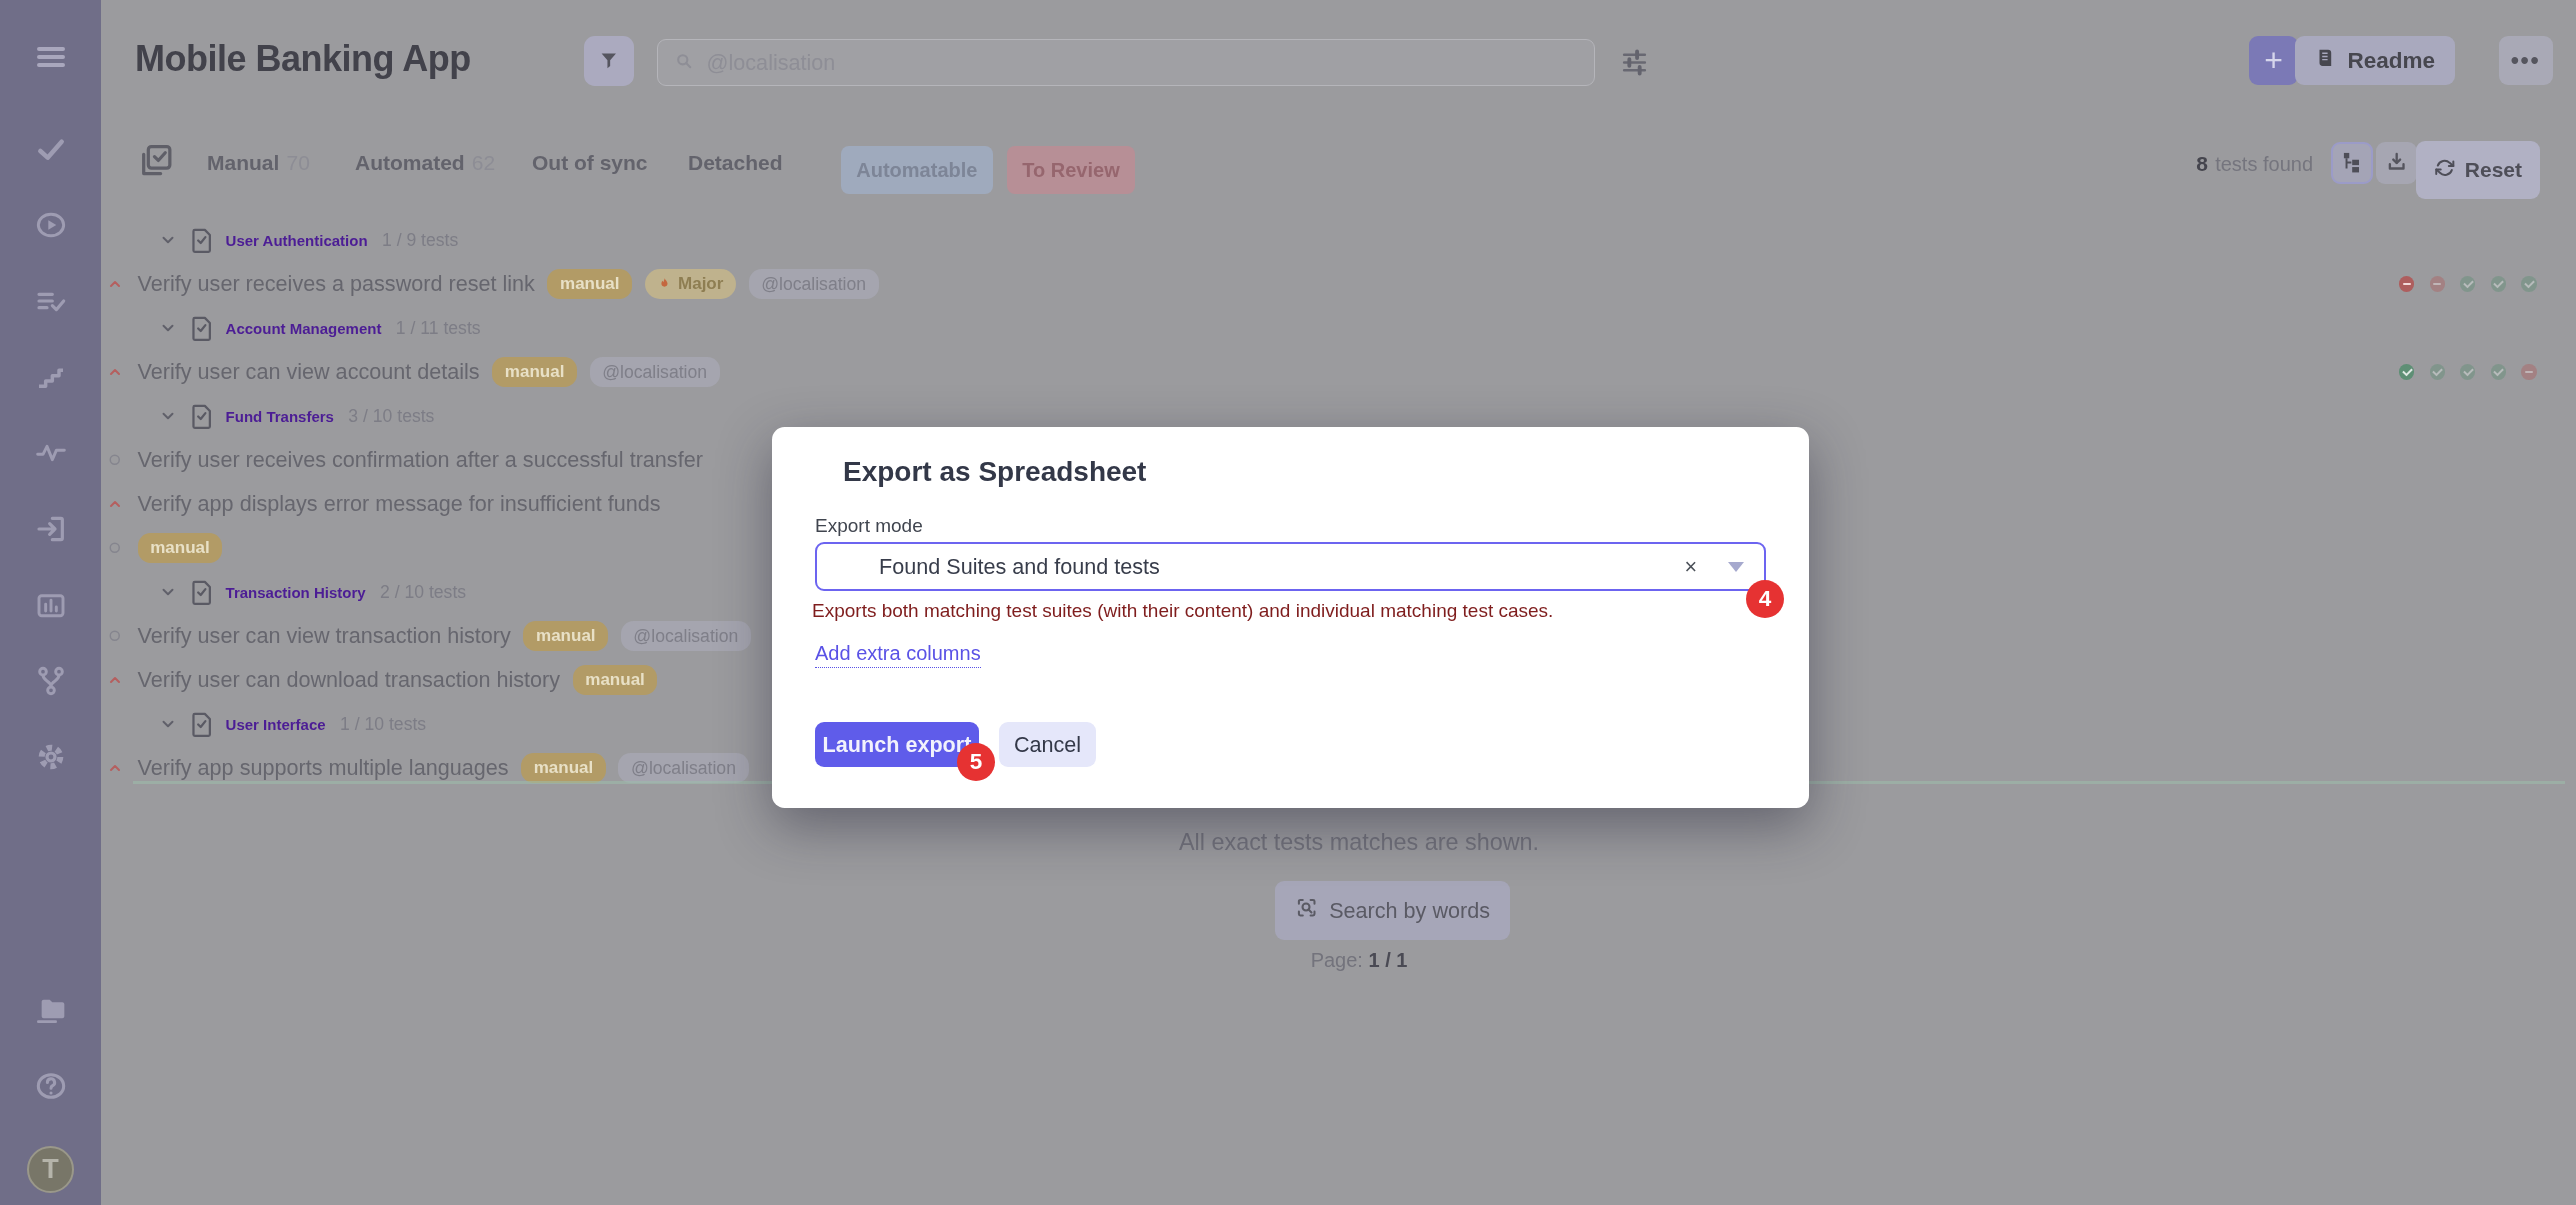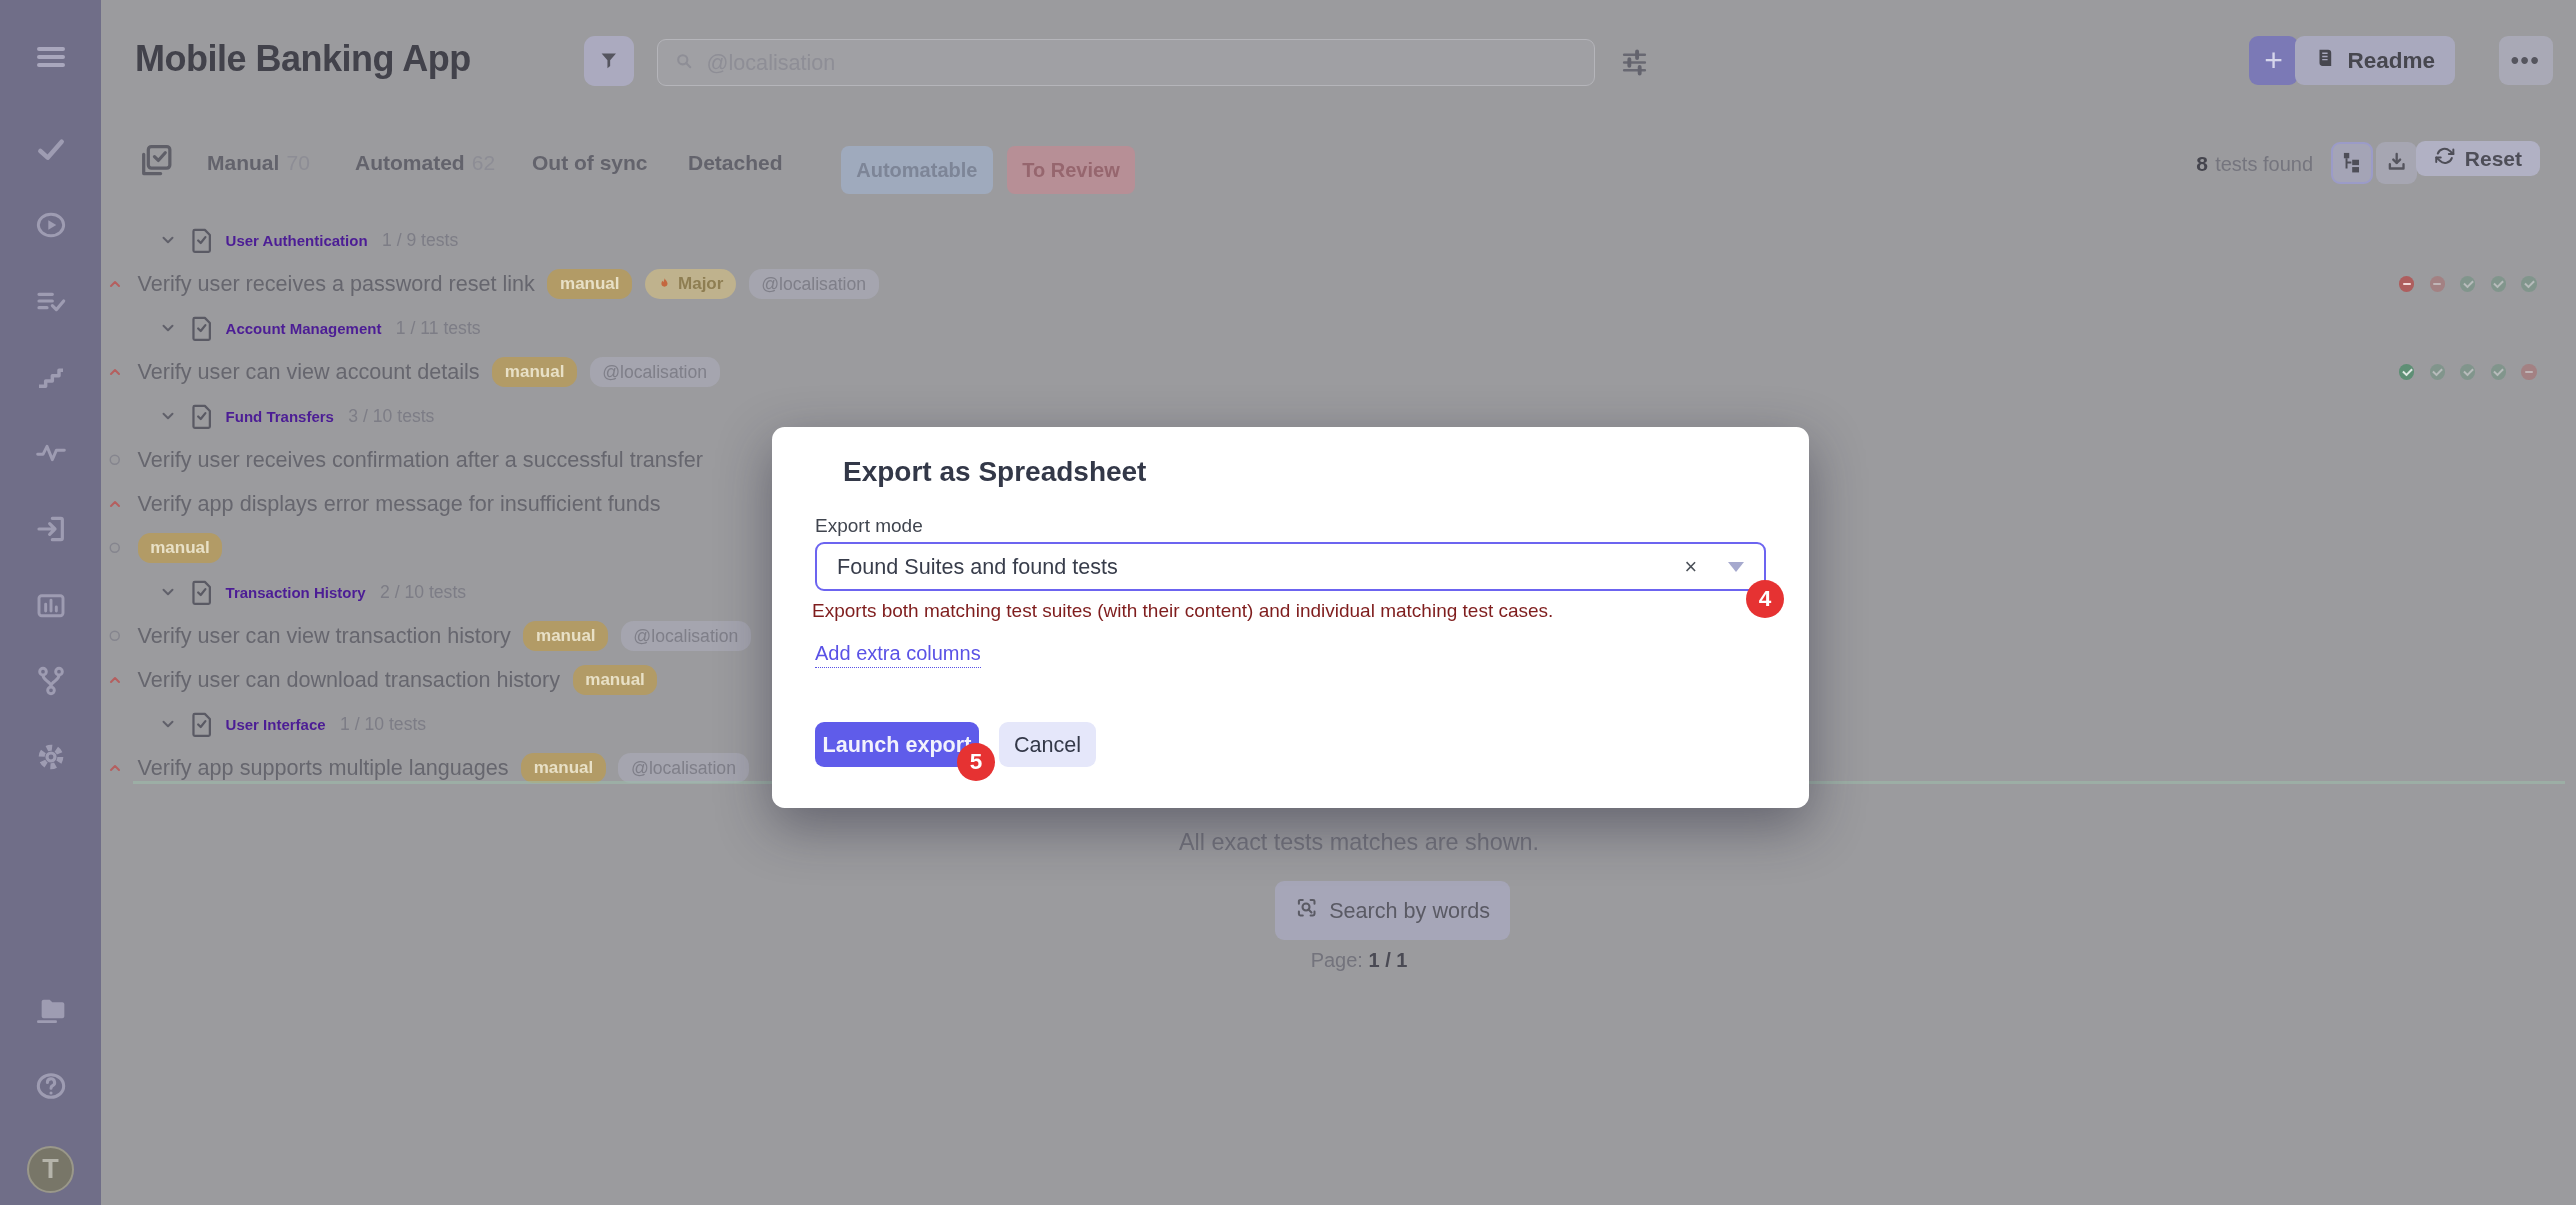--- a/index.html
+++ b/index.html
@@ -38,21 +38,21 @@
   .copycheck-icon{position:absolute;left:137px;top:142px;width:38px;height:40px;color:#5f5f68;}
   .filter-label{position:absolute;top:151px;font-size:21px;color:#63636c;font-weight:600;}
   .filter-label .cnt{color:#8d8d95;font-weight:400;margin-left:7.2px;}
   .pill{position:absolute;top:146px;height:48px;border-radius:8px;display:inline-flex;align-items:center;padding:0 15.3px;font-size:20px;font-weight:600;}
   .pill-blue{background:var(--pill-blue);color:#7d8597;}
   .pill-red{background:var(--pill-red);color:#96666e;}
   .found{position:absolute;right:263px;top:152px;font-size:20px;color:#75757e;}
   .found b{color:#45454e;font-weight:700;margin-right:7.2px;font-size:21px;}
   .btn-treeview{position:absolute;right:203px;top:142px;width:42px;height:42px;border-radius:9px;border:2.3px solid #9b9bc8;background:#a4a4b6;display:flex;align-items:center;justify-content:center;color:#4e4e58;}
   .btn-download{position:absolute;right:159px;top:142px;width:41px;height:42px;border-radius:9px;background:#a6a6b2;display:flex;align-items:center;justify-content:center;color:#55555e;}
-  .btn-reset{position:absolute;right:36px;top:141px;height:35px;border-radius:9px;background:#b1b1c4;display:flex;align-items:center;justify-content:center;gap:9px;color:#4e4e58;font-size:21px;font-weight:600;padding:0 18px;}
+  .btn-reset{position:absolute;right:36px;top:141px;height:58px;border-radius:9px;background:#b1b1c4;display:flex;align-items:center;justify-content:center;gap:9px;color:#4e4e58;font-size:21px;font-weight:600;padding:0 18px;}
 
   
   .tree{position:absolute;left:0;top:218px;width:2576px;}
   .row{position:relative;height:44px;display:flex;align-items:center;}
   .row-suite{padding-left:159px;gap:10.8px;}
   .row-test{padding-left:105px;gap:12.6px;}
   .chev{width:18px;height:18px;color:#60606a;flex:none;}
   .suite-doc{width:27px;height:29px;color:#5a5a64;flex:none;}
   .suite-name{font-size:15px;font-weight:700;color:#4c1d95;white-space:nowrap;}
   .suite-count{font-size:17.6px;color:#7d7d86;white-space:nowrap;margin-left:3.6px;}
@@ -78,21 +78,21 @@
   .empty-msg{position:absolute;left:0;top:829px;width:2718px;text-align:center;font-size:23.4px;color:#72727b;}
   .btn-words{position:absolute;left:1275px;top:881px;height:59px;border-radius:9px;background:#a6a6b8;display:flex;align-items:center;justify-content:center;gap:10.8px;color:#5a5a64;font-size:21.6px;padding:0 20px;}
   .page-info{position:absolute;left:0;top:949px;width:2718px;text-align:center;font-size:20px;color:#73737c;}
   .page-info b{color:#4a4a54;font-weight:700;}
 
   
   .modal{position:absolute;left:772px;top:427px;width:1037px;height:381px;background:var(--modal-bg);border-radius:12.6px;box-shadow:0 18px 54px rgba(30,30,50,.45);z-index:10;}
   .modal-title{position:absolute;left:43px;top:29px;font-size:28px;font-weight:700;color:#333848;margin-left:28px;}
   .modal-label{position:absolute;left:43px;top:88px;font-size:19px;color:#40454f;}
   .select-wrap{position:absolute;left:43px;top:115px;width:951px;height:49px;border:2.3px solid var(--select-border);border-radius:9px;background:#fff;display:flex;align-items:center;padding:0 20px;}
-  .select-value{font-size:21.6px;color:#383d4b;flex:1;}
+  .select-value{font-size:21.6px;color:#383d4b;flex:1;margin-left:42px;}
   .select-clear{font-size:21.6px;color:#4b5058;margin-right:31px;cursor:default;}
   .select-caret{width:0;height:0;border-left:8px solid transparent;border-right:8px solid transparent;border-top:10px solid #a6a9ce;}
   .num-badge{position:absolute;width:38px;height:38px;border-radius:50%;background:var(--annotation-red);color:#fff;font-size:22.5px;font-weight:700;display:flex;align-items:center;justify-content:center;z-index:3;}
   .badge-4{right:-20px;top:36px;}
   .modal-helper{position:absolute;left:40px;top:173px;font-size:19px;color:#7f1d1d;}
   .modal-link{position:absolute;left:43px;top:215px;font-size:20px;color:var(--link-purple);border-bottom:1.4px dotted var(--link-purple);padding-bottom:1.8px;cursor:pointer;}
   .btn-launch{position:absolute;left:43px;top:295px;width:164px;height:45px;border-radius:9px;background:var(--accent-purple);color:#f2f2fc;font-size:21.6px;font-weight:600;display:flex;align-items:center;justify-content:center;}
   .badge-5{right:-16px;bottom:-13.5px;}
   .btn-cancel{position:absolute;left:227px;top:295px;width:97px;height:45px;border-radius:9px;background:var(--cancel-bg);color:#333848;font-size:21.6px;display:flex;align-items:center;justify-content:center;}
 </style>

